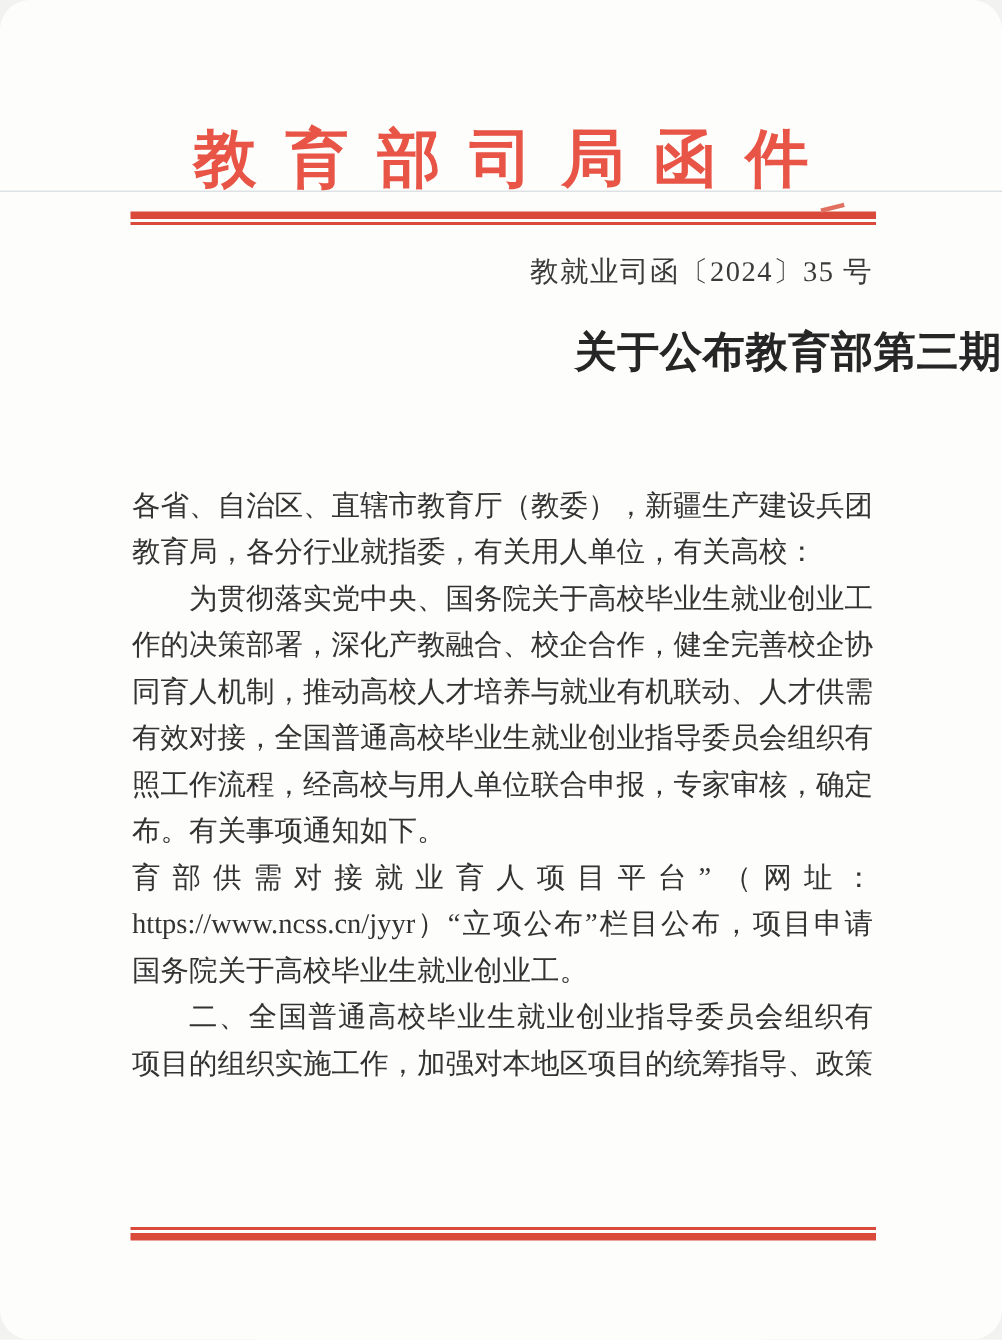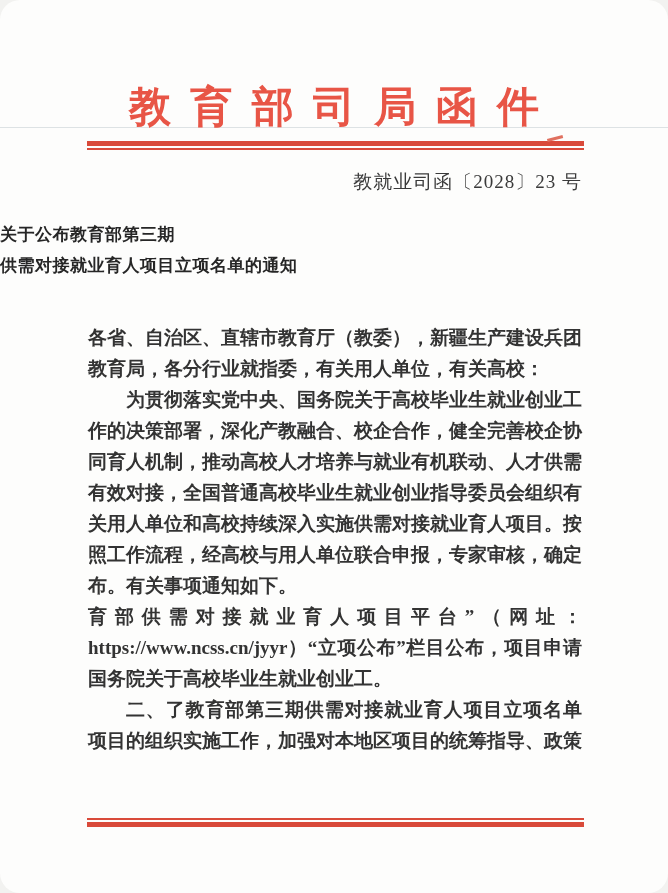--- a/index.html
+++ b/index.html
@@ -60,84 +60,80 @@
     right: 86px;
     font-size: 19px;
     line-height: 26px;
     color: #3a3a3a;
     letter-spacing: 1px;
     white-space: nowrap;
   }
   .doc-title {
     position: absolute;
     top: 220px; left: 0; right: 0;
-    text-align: left;
-    font-size: 17px;
+    text-align: right;
+    font-size: 28px;
     line-height: 31px;
     font-weight: bold;
     color: #262626;
     letter-spacing: 0.5px;
-    font-family: Liberation Mono, monospace;
   }
   .body-text {
     position: absolute;
     top: 322px;
     left: 88px;
     width: 494px;
     font-size: 19px;
     line-height: 31px;
     color: #333333;
   }
   .ln {
     text-align: justify;
     text-align-last: justify;
     text-justify: inter-character;
     min-height: 31px;
-    font-weight: bold;
   }
   .ln.end { text-align-last: left; }
   .ln.ind { text-indent: 2em; }
 </style>
 </head>
 <body>
 
 <div class="page">
 
   <div class="scan-hairline"></div>
 
   <div class="letterhead">教育部司局函件</div>
 
   <div class="rule rule-top">
     <div class="bar-thick"></div>
     <div class="gap"></div>
     <div class="bar-thin"></div>
     <div class="tick"></div>
   </div>
 
-  <div class="doc-number">教就业司函〔2028〕23 号</div>
+  <div class="doc-number">教就业司函〔2024〕35 号</div>
 
   <div class="doc-title">
     <div>关于公布教育部第三期</div>
-    <div>供需对接就业育人项目立项名单的通知</div>
   </div>
 
   <div class="body-text">
     <div class="ln">各省、自治区、直辖市教育厅（教委），新疆生产建设兵团</div>
     <div class="ln end">教育局，各分行业就指委，有关用人单位，有关高校：</div>
     <div class="ln ind">为贯彻落实党中央、国务院关于高校毕业生就业创业工</div>
     <div class="ln">作的决策部署，深化产教融合、校企合作，健全完善校企协</div>
     <div class="ln">同育人机制，推动高校人才培养与就业有机联动、人才供需</div>
     <div class="ln">有效对接，全国普通高校毕业生就业创业指导委员会组织有</div>
-    <div class="ln">关用人单位和高校持续深入实施供需对接就业育人项目。按</div>
     <div class="ln">照工作流程，经高校与用人单位联合申报，专家审核，确定</div>
     <div class="ln end">布。有关事项通知如下。</div>
     <div class="ln">育部供需对接就业育人项目平台”（网址：</div>
     <div class="ln">https://www.ncss.cn/jyyr）“立项公布”栏目公布，项目申请</div>
     <div class="ln end">国务院关于高校毕业生就业创业工。</div>
-    <div class="ln ind">二、了教育部第三期供需对接就业育人项目立项名单</div>
+    <div class="ln ind">二、全国普通高校毕业生就业创业指导委员会组织有</div>
     <div class="ln">项目的组织实施工作，加强对本地区项目的统筹指导、政策</div>
   </div>
 
   <div class="rule rule-bottom">
     <div class="bar-thin"></div>
     <div class="gap"></div>
     <div class="bar-thick"></div>
   </div>
 
 </div>

